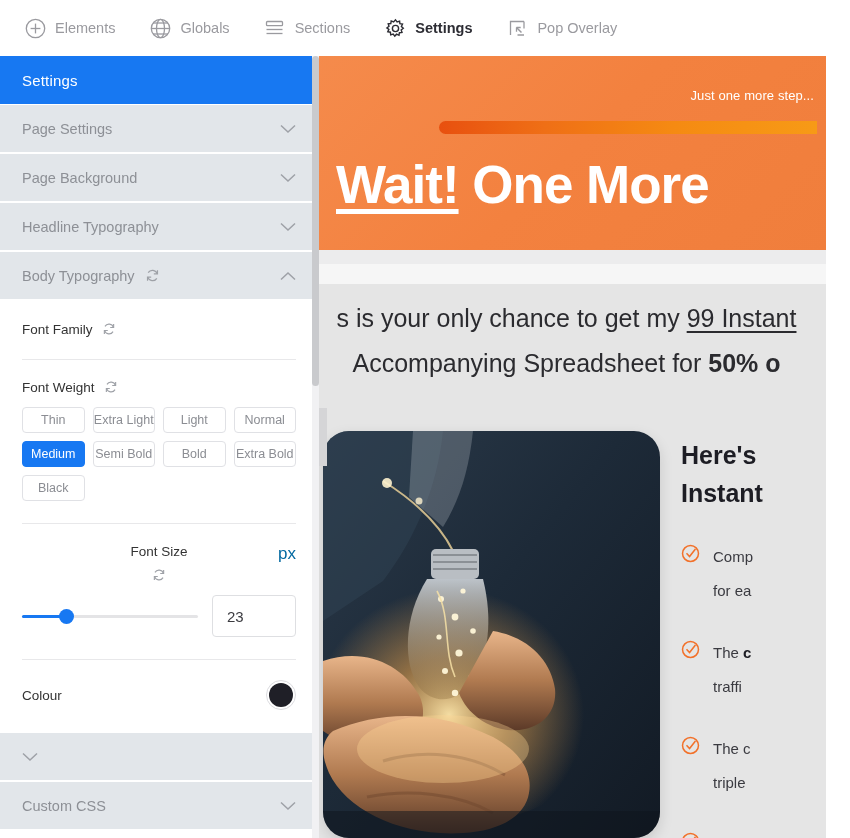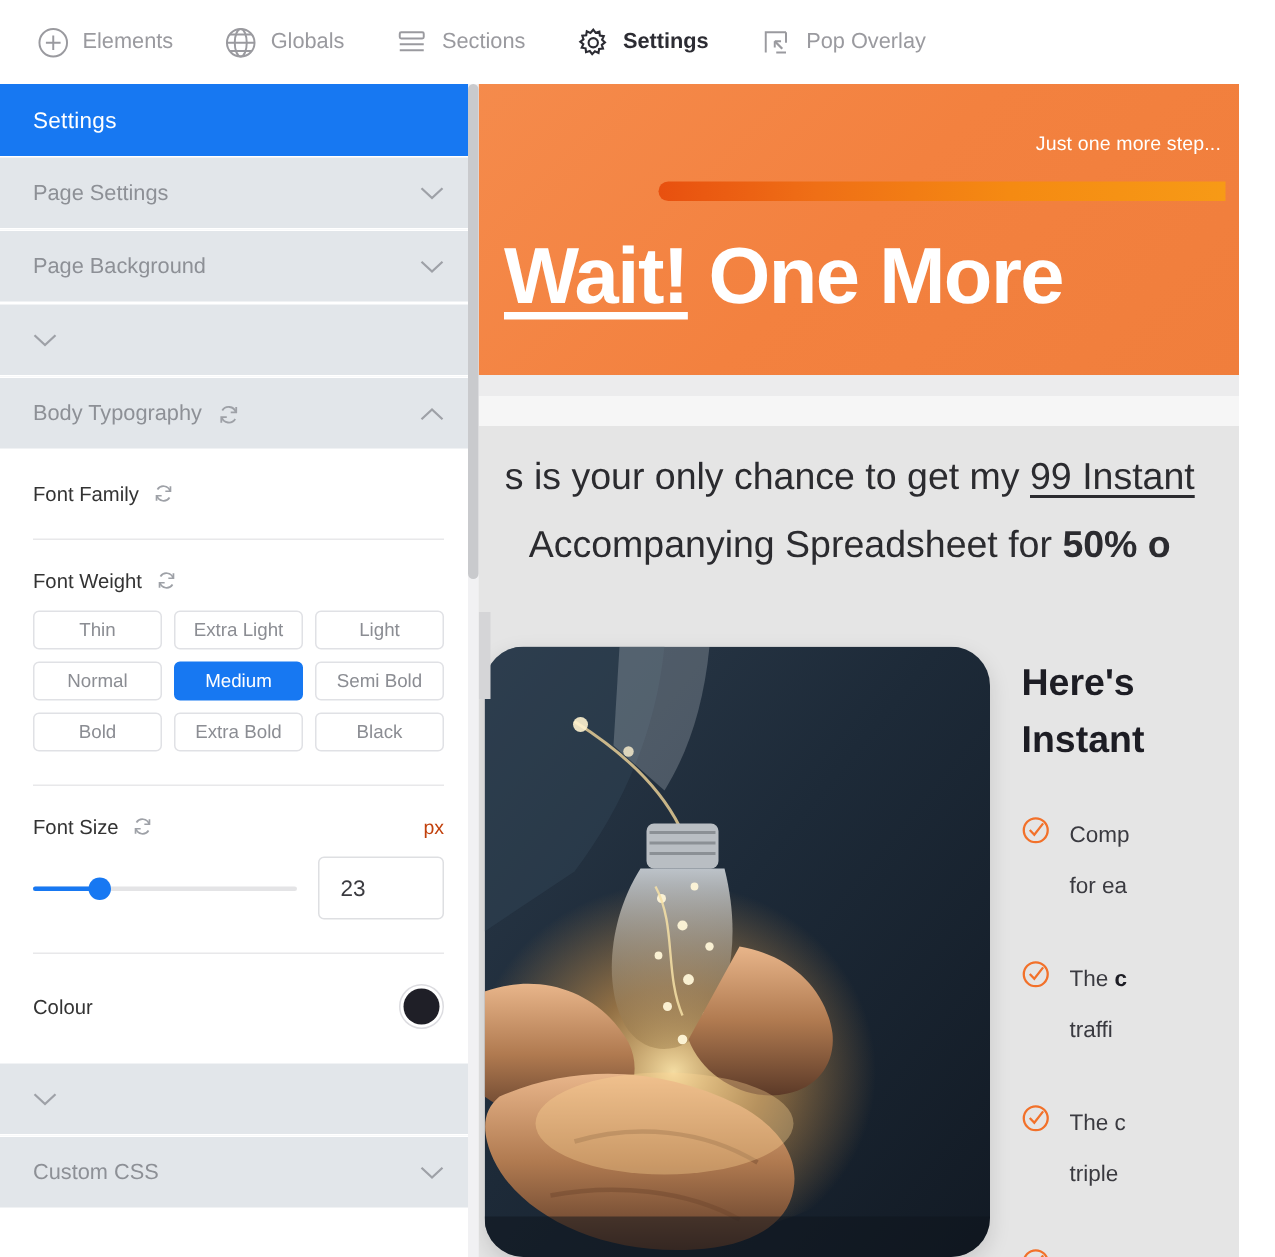--- a/index.html
+++ b/index.html
@@ -36,58 +36,58 @@
     height: 48px; background: #1778f2; color: #fff;
     display: flex; align-items: center; padding-left: 22px;
     font-size: 15px; letter-spacing: .2px;
   }
   .acc {
     height: 48px; background: #e2e6ea; color: #8d9096;
     display: flex; align-items: center; padding: 0 22px;
     font-size: 14.5px; cursor: pointer; margin-bottom: 1px;
     border-top: 1px solid #fff;
   }
-  .acc .lbl { flex: 1; display: flex; align-items: flex-end; gap: 10px; }
+  .acc .lbl { flex: 1; display: flex; align-items: flex-start; gap: 10px; }
   .acc.open { color: #8d9096; }
   .chev { width: 16px; height: 10px; flex: 0 0 16px; }
   .chev svg { display:block; }
   .reset-ic { width: 15px; height: 15px; display:inline-block; }
   .reset-ic svg { display:block; }
 
   
   .panel { background: #fff; padding: 22px 22px 6px 22px; }
   .field-label {
     display: flex; align-items: center; gap: 9px;
     font-size: 13.5px; color: #333; margin-bottom: 12px;
   }
   .select {
     position: relative; height: 44px; border: 1px solid #d9dade; border-radius: 4px;
     display: flex; align-items: center; padding: 0 14px; cursor: pointer; background:#fff;
   }
   .select .val { flex: 1; font-size: 19px; color: #3b3b40; }
   .sep { height: 1px; background: #e8e8ea; margin: 22px 0 20px 0; }
 
-  .wgrid { display: grid; grid-template-columns: repeat(3, 1fr); gap: 8px; }
+  .wgrid { display: grid; grid-template-columns: repeat(4, 1fr); gap: 8px; }
   .wbtn {
     height: 26px; border: 1px solid #e0e1e5; border-radius: 4px; background: #fff;
     font-size: 12.5px; color: #8b8d93; display: flex; align-items: center;
     justify-content: center; cursor: pointer; font-family: inherit;
   }
   .wbtn.sel { background: #1778f2; border-color: #1778f2; color: #fff; }
 
   .size-row { display: flex; align-items: center; gap: 14px; }
   .slider { position: relative; flex: 1; height: 20px; display: flex; align-items: center; cursor: pointer; }
   .track { position: absolute; left: 0; right: 0; height: 3px; background: #e4e4e6; border-radius: 2px; }
   .fill { position: absolute; left: 0; height: 3px; background: #1778f2; border-radius: 2px; }
   .thumb { position: absolute; width: 15px; height: 15px; border-radius: 50%; background: #1778f2; }
   .numbox {
     width: 84px; height: 42px; border: 1px solid #dedfe2; border-radius: 4px;
     display: flex; align-items: center; padding-left: 14px; font-size: 15px; color: #3b3b40; background:#fff;
   }
-  .unit { position: absolute; right: 22px; font-size: 13px; color: #c2410c; cursor: pointer; }
+  .unit { position: absolute; right: 22px; font-size: 17px; color: #0369a1; cursor: pointer; }
 
   .colour-row { display: flex; align-items: center; }
   .colour-row .field-label { margin-bottom: 0; flex: 1; }
   .swatch {
     width: 30px; height: 30px; border-radius: 50%; border: 1px solid #dcdce0;
     display:flex; align-items:center; justify-content:center; cursor: pointer;
   }
   .swatch i { display:block; width: 24px; height: 24px; border-radius: 50%; background: #1f1f27; }
 
   
@@ -239,20 +239,23 @@
           <span>Page Background</span>
         </span>
       <span class="chev">
         <svg width="16" height="10" viewBox="0 0 16 10" fill="none" stroke="#9ea1a7" stroke-width="1.5">
             <path d="M1 1.5L8 8 15 1.5"></path>
           </svg>
       </span>
     </div>
 
     <div class="acc">
+      <span class="lbl">
+          <span>Headline Typography</span>
+        </span>
       <span class="chev">
         <svg width="16" height="10" viewBox="0 0 16 10" fill="none" stroke="#9ea1a7" stroke-width="1.5">
             <path d="M1 1.5L8 8 15 1.5"></path>
           </svg>
       </span>
     </div>
 
     <div class="acc open">
       <span class="lbl">
         <span>Body Typography</span>
@@ -305,21 +308,21 @@
         <button class="wbtn">Normal</button>
         <button class="wbtn sel">Medium</button>
         <button class="wbtn">Semi Bold</button>
         <button class="wbtn">Bold</button>
         <button class="wbtn">Extra Bold</button>
         <button class="wbtn">Black</button>
       </div>
 
       <div class="sep"></div>
 
-      <div class="field-label" style="position:relative;">
+      <div class="field-label" style="position:relative;flex-direction:column;">
         <span>Font Size</span>
         <span class="reset-ic">
           <svg width="14" height="14" viewBox="0 0 16 16" fill="none" stroke="#9ea1a7" stroke-width="1.3">
             <path d="M13 6.2A5.3 5.3 0 0 0 3.4 5"></path>
               <path d="M3 9.8A5.3 5.3 0 0 0 12.6 11"></path>
             <path d="M13.3 2.4v3.9h-3.9M2.7 13.6V9.7h3.9"></path>
           </svg>
         </span>
         <span class="unit" style="right:0;">px</span>
       </div>

